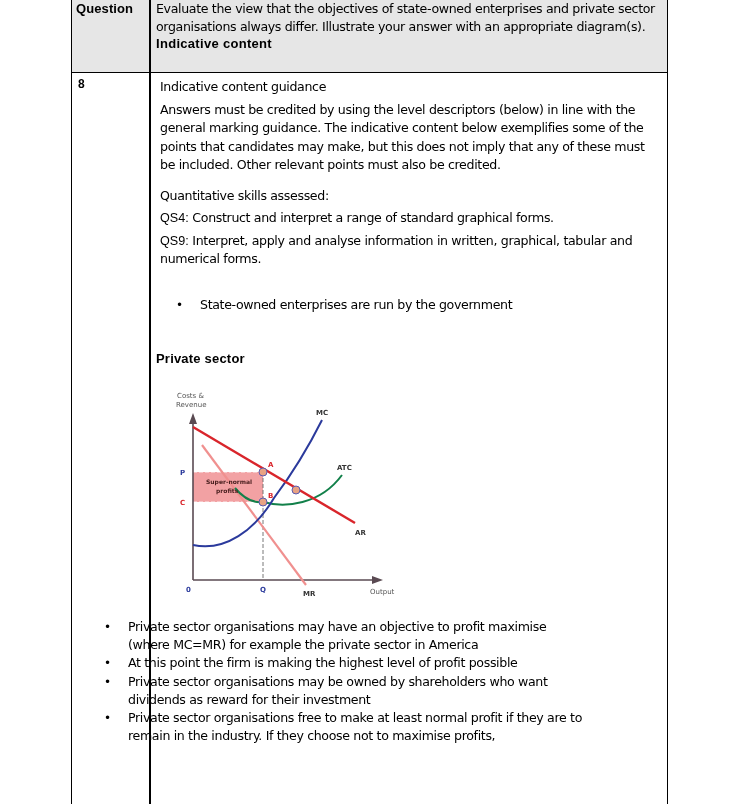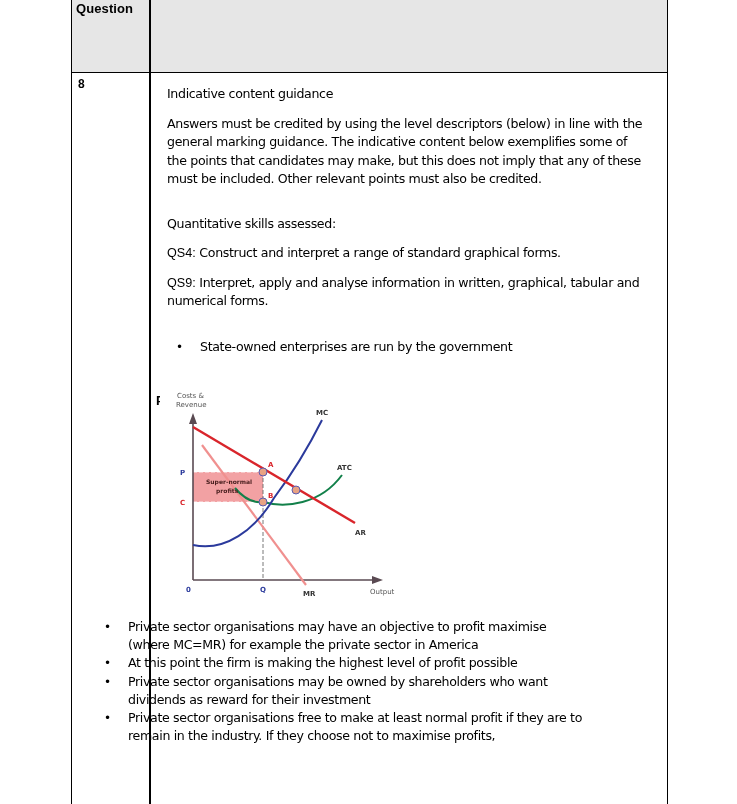--- a/index.html
+++ b/index.html
@@ -12,39 +12,43 @@
   .coldiv { position:absolute; left:77px; top:0; width:1.5px; height:820px; background:#000; }
   .qlabel { position:absolute; left:4px; top:1px; font-family:"Liberation Sans", sans-serif;
             font-weight:bold; font-size:13px; letter-spacing:0.1px; }
   .qtext { position:absolute; left:84px; top:0px; width:500px; font-size:12.6px; line-height:17.5px;
            font-family:"DejaVu Sans", sans-serif; letter-spacing:-0.35px; }
   .qtext .ind { font-family:"Liberation Sans", sans-serif; font-weight:bold; font-size:13px; letter-spacing:0.3px; }
   .num { position:absolute; left:6px; top:77px; font-family:"Liberation Sans", sans-serif;
          font-weight:bold; font-size:12px; }
   .body { position:absolute; left:84px; top:74px; width:505px; font-size:12.6px;
           line-height:18.5px; letter-spacing:-0.35px; }
-  .body p { margin:11px; }
+  .body p { margin:4px; }
   .gap4 { height:4px; }
   .qs { margin-top:3px !important; }
   .qs b { font-family:"Liberation Sans", sans-serif; font-weight:normal; letter-spacing:0; }
   ul { margin:0; padding:0; list-style:none; }
   li { position:relative; padding-left:44px; }
   li::before { content:"\2022"; position:absolute; left:20px; top:0; font-size:12px; }
   .list1 { margin-top:27px; }
   .ps { margin-top:36px; font-family:"Liberation Sans", sans-serif; font-weight:bold; font-size:13px; letter-spacing:0.2px; }
   .chart { position:absolute; left:160px; top:378px; width:250px; height:232px; }
   .list2 { position:absolute; left:84px; top:618px; width:505px; font-size:12.6px; line-height:18.2px; letter-spacing:-0.35px; }
 </style>
 </head>
 <body>
 
 <div class="tbl">
   <div class="hdr"></div>
   <div class="coldiv"></div>
   <div class="qlabel">Question</div>
+  <div class="qtext">
+    <div>Evaluate the view that the objectives of state-owned enterprises and private sector organisations always differ. Illustrate your answer with an appropriate diagram(s).</div>
+    <div class="ind">Indicative content</div>
+  </div>
 
   <div class="num">8</div>
 
   <div class="body">
     <p>Indicative content guidance</p>
     <p>Answers must be credited by using the level descriptors (below) in line with the general marking guidance. The indicative content below exemplifies some of the points that candidates may make, but this does not imply that any of these must be included. Other relevant points must also be credited.</p>
     <div class="gap4"></div>
     <p>Quantitative skills assessed:</p>
     <p class="qs"><b>QS4:</b><span> Construct and interpret a range of standard graphical forms.</span></p>
     <p class="qs"><b>QS9:</b><span> Interpret, apply and analyse information in written, graphical, tabular and numerical forms.</span></p>

